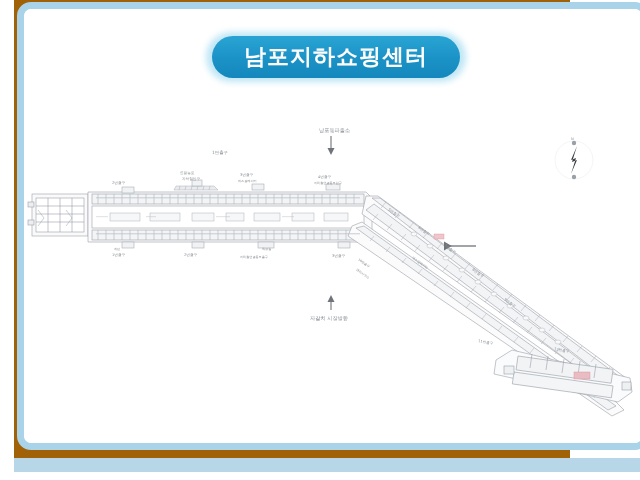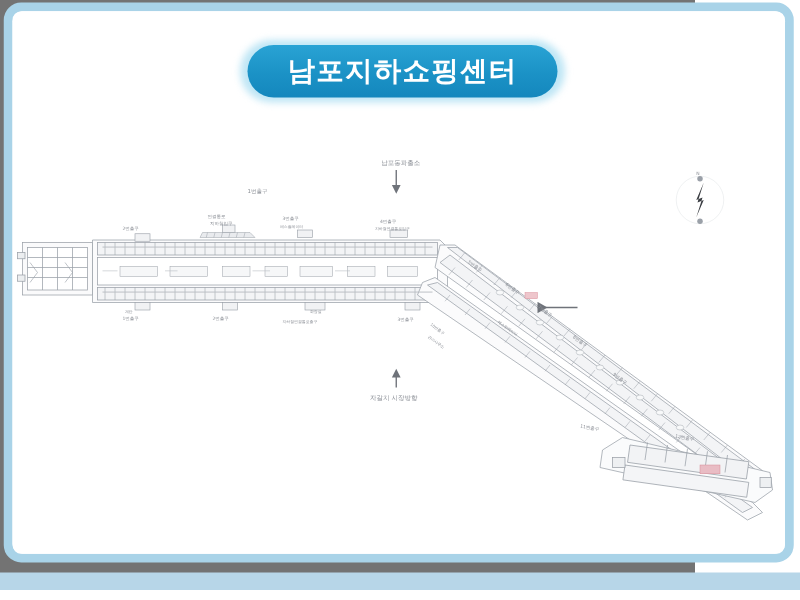--- a/index.html
+++ b/index.html
@@ -3,21 +3,22 @@
 <meta charset="utf-8">
 <style>
   html,body{margin:0;padding:0;}
   body{
     width:640px;height:480px;overflow:hidden;
     background:#ffffff;
     font-family:"DejaVu Sans","Liberation Sans",sans-serif;
   }
   #page{
     position:relative;width:556px;height:480px;
-    background:#737373;
+    background:#a16207;
+    margin-left:14px;
   }
   
   .frame{
     position:absolute;left:3px;top:2px;width:632px;height:448px;
     border:7px solid #a9d3e8;
     border-radius:14px;
     box-sizing:border-box;
     background:#ffffff;
     pointer-events:none;
   }

